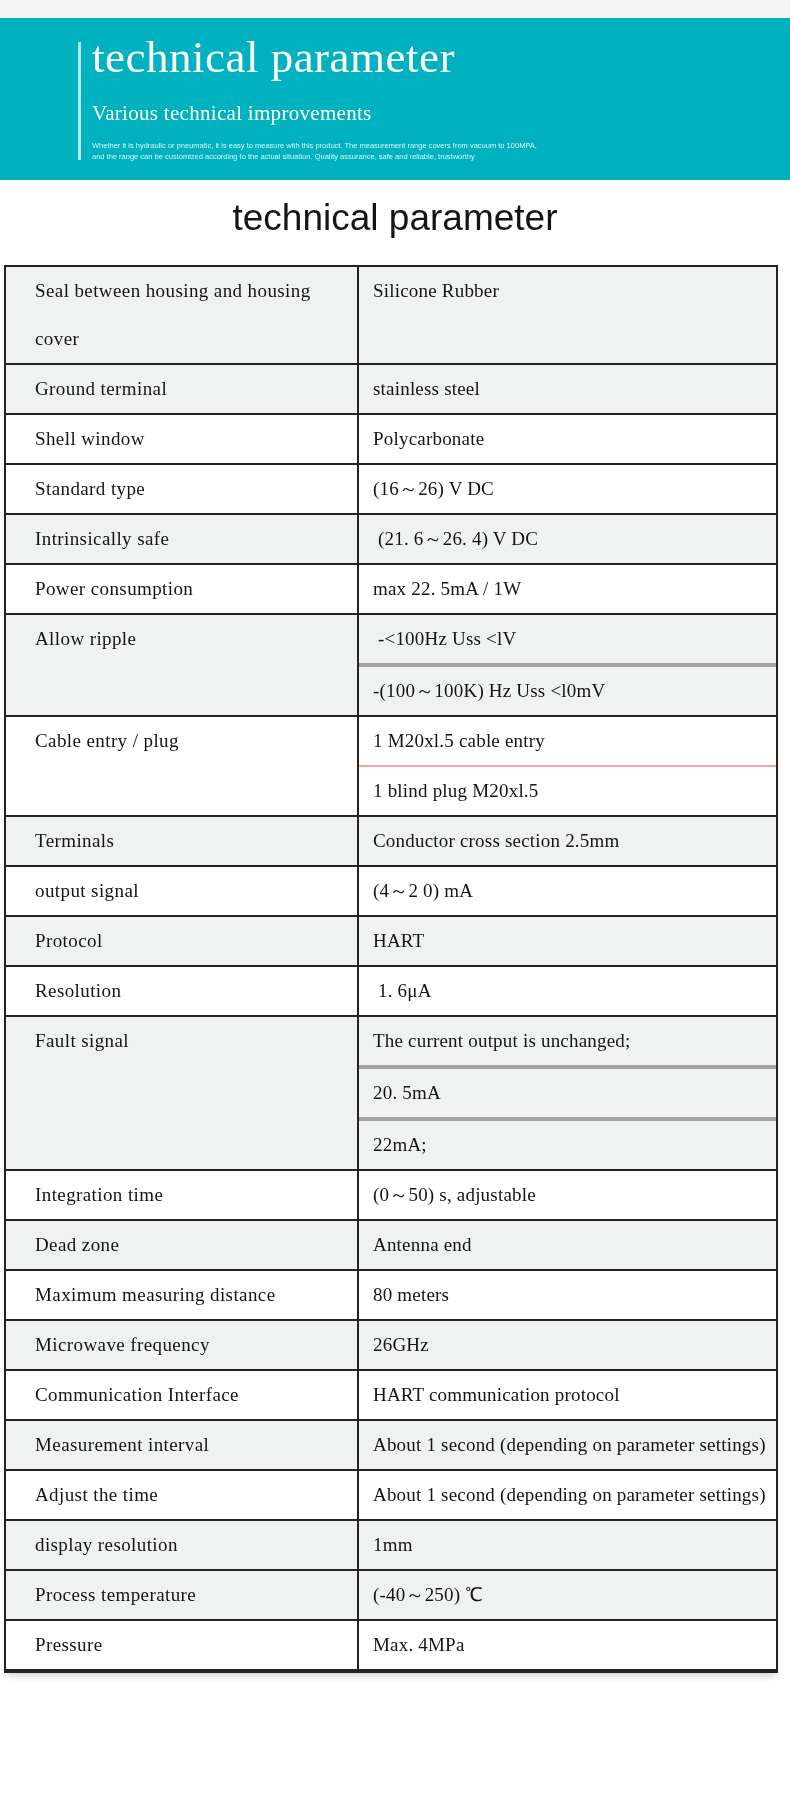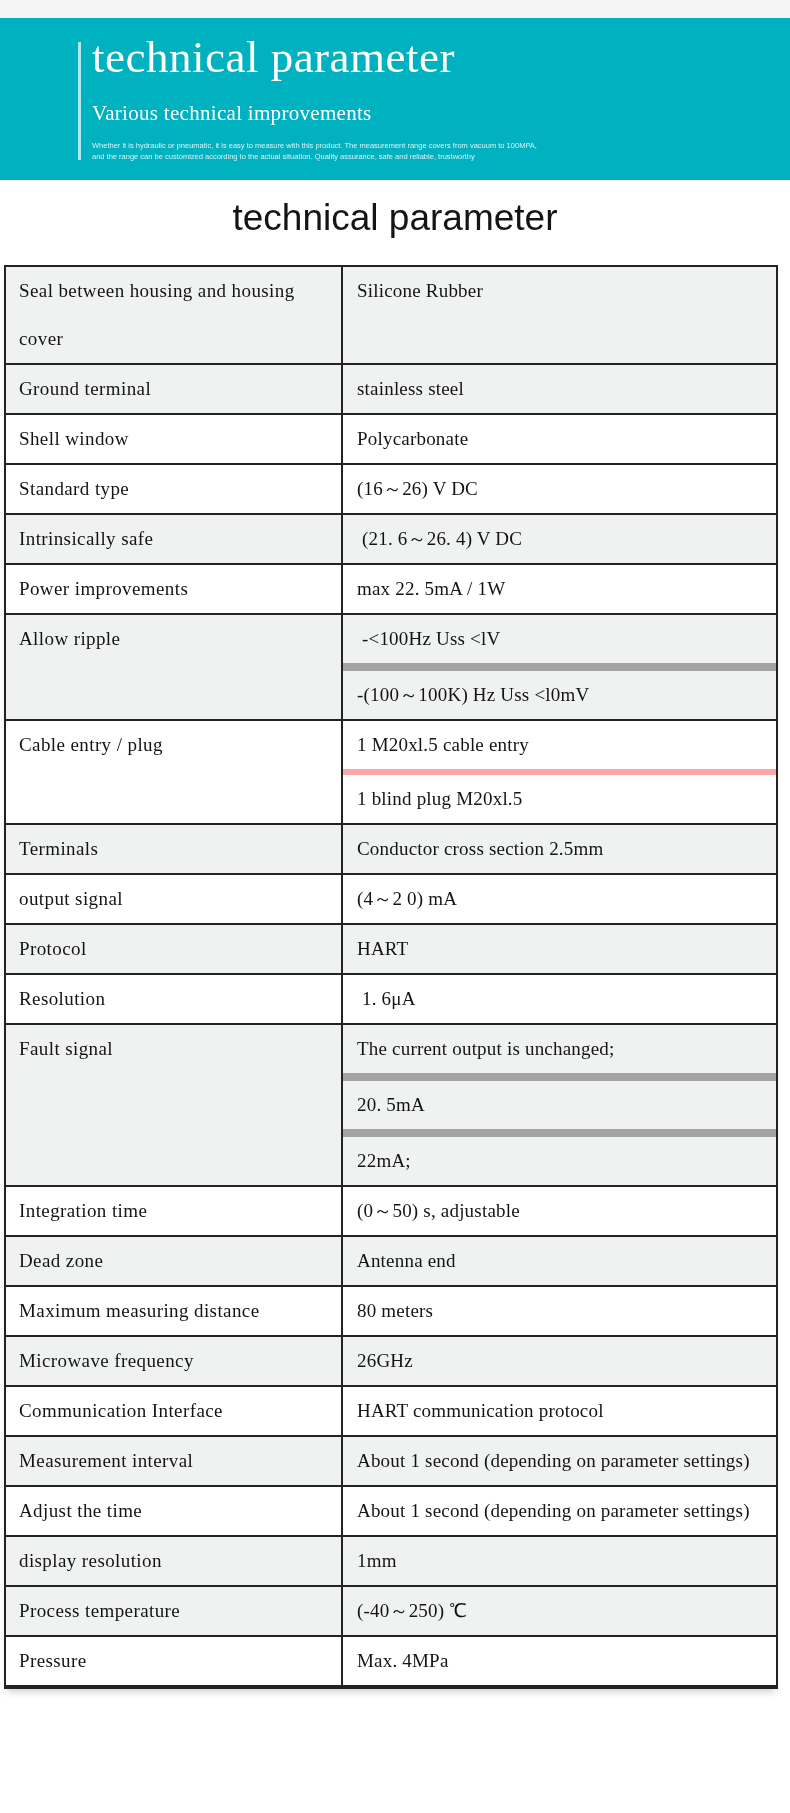--- a/index.html
+++ b/index.html
@@ -20,27 +20,27 @@
     font-size:37px;color:#141414;font-weight:400;line-height:1.2;}
 
   
   .spec-table{margin:25px 12px 0 4px;width:774px;box-sizing:border-box;
     border:2px solid #232323;box-shadow:0 6px 7px -3px rgba(0,0,0,0.18);}
   .spec-row{display:flex;border-top:2px solid #232323;}
   .spec-row:first-child{border-top:none;}
   .shade-gray{background:#f0f1f1;}
   .shade-white{background:#ffffff;}
   .label-cell{width:337px;box-sizing:border-box;border-right:2px solid #232323;
-    padding-left:13px;padding-right:6px;}
+    padding-left:13px;padding-right:6px;margin-left:16px;}
   .label-text{font-size:19px;line-height:48px;letter-spacing:0.4px;color:#141414;}
   .value-cell{flex:1;display:flex;flex-direction:column;min-width:0;border-radius:15px;}
   .value-line{min-height:48px;display:flex;align-items:center;padding-left:14px;padding-right:4px;
     font-size:19px;color:#141414;white-space:pre-wrap;letter-spacing:0.2px;}
-  .shade-gray .value-line.cont{border-top:8px solid #a3a3a3;}
-  .shade-white .value-line.cont{border-top:6px solid #fca5a5;}
+  .shade-gray .value-line.cont{border-top:4px solid #a3a3a3;}
+  .shade-white .value-line.cont{border-top:2px solid #fca5a5;}
 </style>
 </head>
 <body>
 
 <div class="top-strip"></div>
 
 <div class="hero">
   <div class="accent-bar"></div>
   <div class="hero-content">
     <div class="hero-title">technical parameter</div>
@@ -91,21 +91,21 @@
       <div class="spec-row shade-gray">
     <div class="label-cell">
       <div class="label-text">Intrinsically safe</div>
     </div>
     <div class="value-cell">
           <div class="value-line"> (21. 6～26. 4) V DC</div>
         </div>
   </div>
       <div class="spec-row shade-white">
     <div class="label-cell">
-      <div class="label-text">Power improvements</div>
+      <div class="label-text">Power consumption</div>
     </div>
     <div class="value-cell">
           <div class="value-line">max 22. 5mA / 1W</div>
         </div>
   </div>
       <div class="spec-row shade-gray">
     <div class="label-cell">
       <div class="label-text">Allow ripple</div>
     </div>
     <div class="value-cell">

